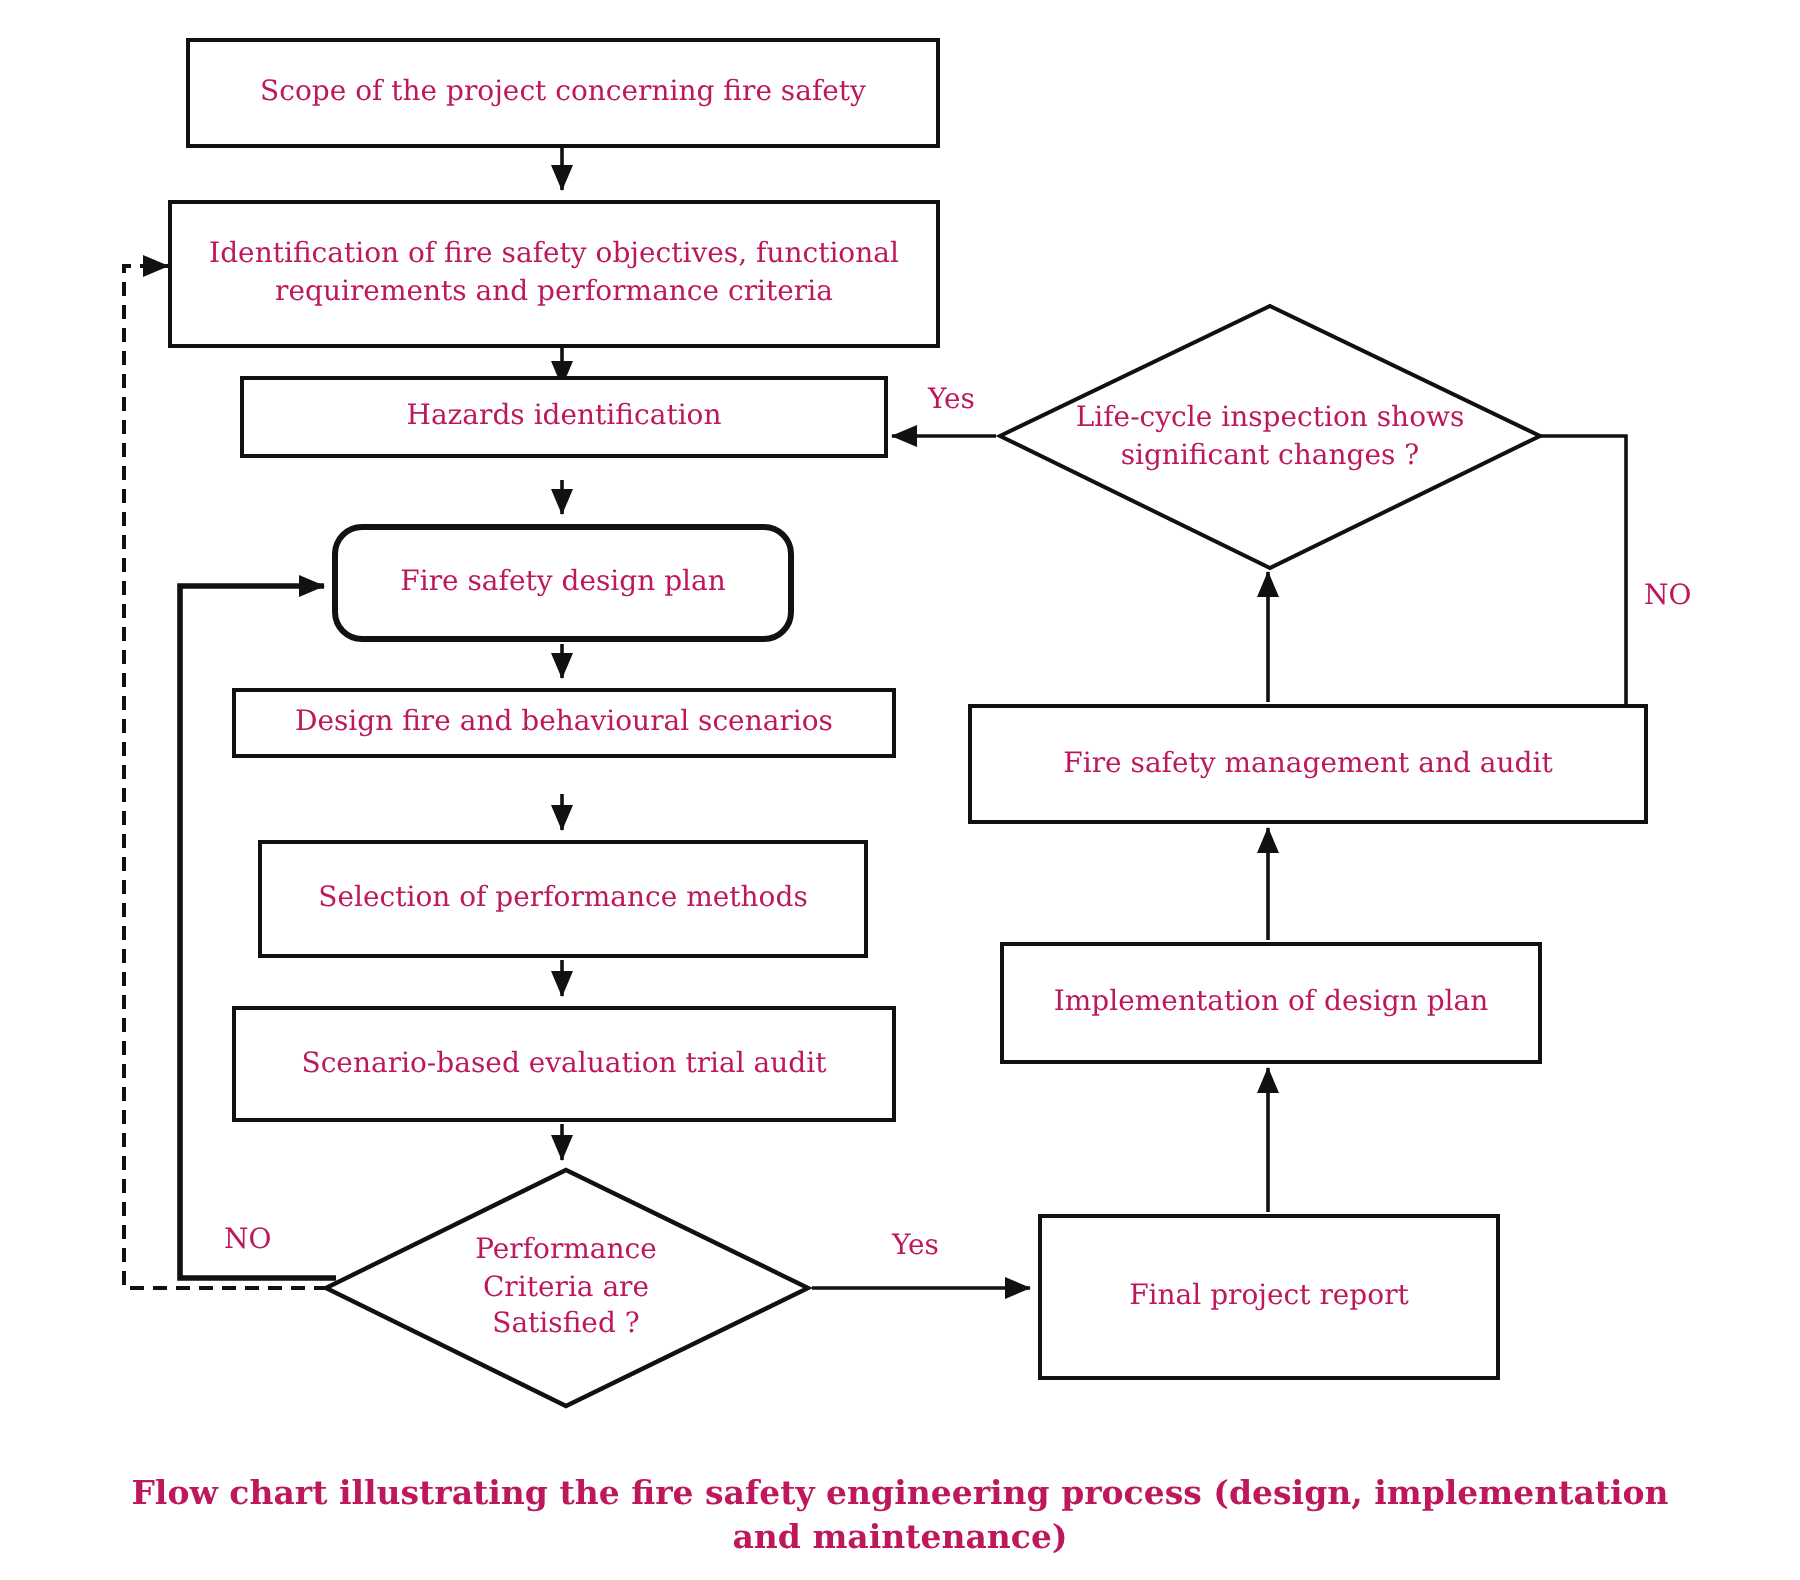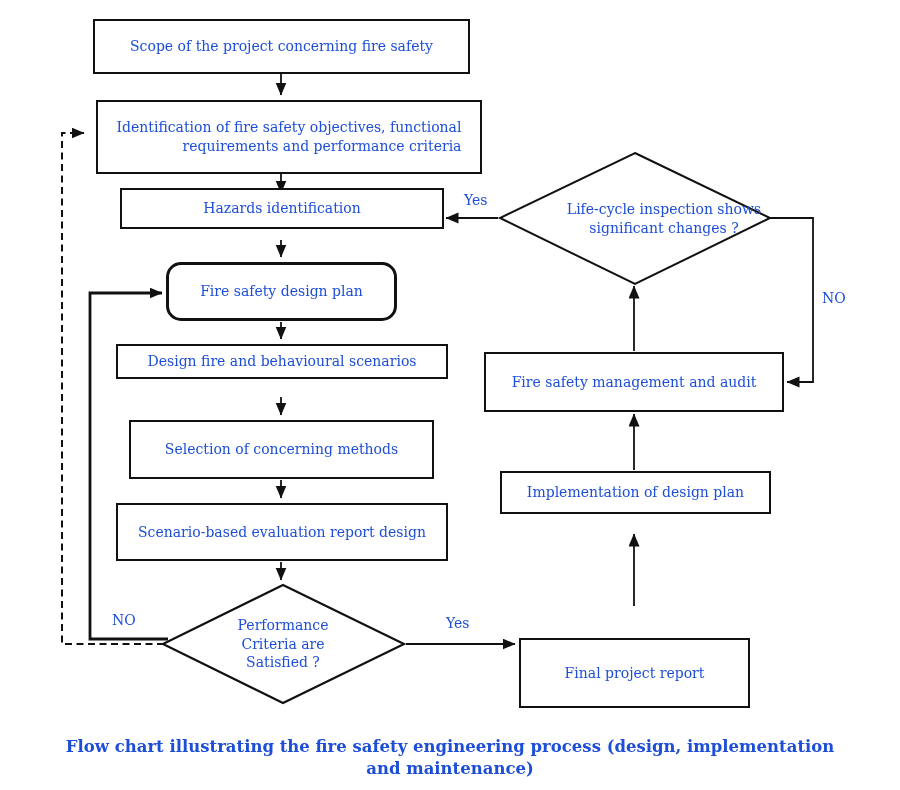--- a/index.html
+++ b/index.html
@@ -1,18 +1,18 @@
 <!DOCTYPE html>
 <html><head>
 <meta charset="utf-8">
 <style>
   html,body { margin:0; padding:0; background:#ffffff; }
   .stage {
     position:relative; width:900px; height:790px; background:#ffffff;
-    font-family:"DejaVu Serif", serif; color:#1d4ed8; overflow:hidden;
+    font-family:"DejaVu Serif", serif; color:#be185d; overflow:hidden;
   }
   svg.wires { position:absolute; left:0; top:0; z-index:1; }
   .node {
     position:absolute; box-sizing:border-box; border:2px solid #111111;
     background:#ffffff; display:flex; align-items:center; justify-content:center;
     text-align:center; font-size:14px; line-height:1.35; white-space:pre-line;
     z-index:2; padding:2px 8px;
   }
   .node.thick { border-width:3px;border-radius:15px; }
   .dlabel {
@@ -59,44 +59,44 @@
 
     <polyline points="770,218 813,218 813,382 787,382" fill="none" stroke="#111111" stroke-width="1.8" marker-end="url(#ah)"></polyline>
 
     <polyline points="168,639 90,639 90,293 162,293" fill="none" stroke="#111111" stroke-width="2.8" marker-end="url(#ah)"></polyline>
 
     <polyline points="164,644 62,644 62,133 84,133" fill="none" stroke="#111111" stroke-width="2" stroke-dasharray="7 4.5" marker-end="url(#ah)"></polyline>
   </svg>
 
   <div class="node" style="left:93px; top:19px; width:377px; height:55px;">Scope of the project concerning fire safety</div>
 
-  <div class="node" style="left:96px; top:100px; width:386px; height:74px;text-align:right;">Identification of fire safety objectives, functional
+  <div class="node" style="left:84px; top:100px; width:386px; height:74px;">Identification of fire safety objectives, functional
 requirements and performance criteria</div>
 
   <div class="node" style="left:120px; top:188px; width:324px; height:41px;">Hazards identification</div>
 
   <div class="node thick" style="left:166px; top:262px; width:231px; height:59px;">Fire safety design plan</div>
 
   <div class="node" style="left:116px; top:344px; width:332px; height:35px;">Design fire and behavioural scenarios</div>
 
-  <div class="node" style="left:129px; top:420px; width:305px; height:59px;">Selection of concerning methods</div>
+  <div class="node" style="left:129px; top:420px; width:305px; height:59px;">Selection of performance methods</div>
 
-  <div class="node" style="left:116px; top:503px; width:332px; height:58px;">Scenario-based evaluation report design</div>
+  <div class="node" style="left:116px; top:503px; width:332px; height:58px;">Scenario-based evaluation trial audit</div>
 
-  <div class="node" style="left:484px; top:352px; width:300px; height:60px;">Fire safety management and audit</div>
+  <div class="node" style="left:484px; top:352px; width:340px; height:60px;">Fire safety management and audit</div>
 
-  <div class="node" style="left:500px; top:471px; width:271px; height:43px;">Implementation of design plan</div>
+  <div class="node" style="left:500px; top:471px; width:271px; height:61px;">Implementation of design plan</div>
 
-  <div class="node" style="left:519px; top:638px; width:231px; height:70px;">Final project report</div>
+  <div class="node" style="left:519px; top:607px; width:231px; height:83px;">Final project report</div>
 
   <div class="dlabel" style="left:193px; top:602px; width:180px; height:84px;">Performance
 Criteria are
 Satisfied ?</div>
 
-  <div class="dlabel" style="left:532px; top:190px; width:264px; height:58px;">Life-cycle inspection shows
+  <div class="dlabel" style="left:503px; top:190px; width:264px; height:58px;">Life-cycle inspection shows
 significant changes ?</div>
 
   <div class="elabel" style="left:464px; top:192px;">Yes</div>
 
   <div class="elabel" style="left:822px; top:290px;">NO</div>
 
   <div class="elabel" style="left:112px; top:612px;">NO</div>
 
   <div class="elabel" style="left:446px; top:615px;">Yes</div>
 

